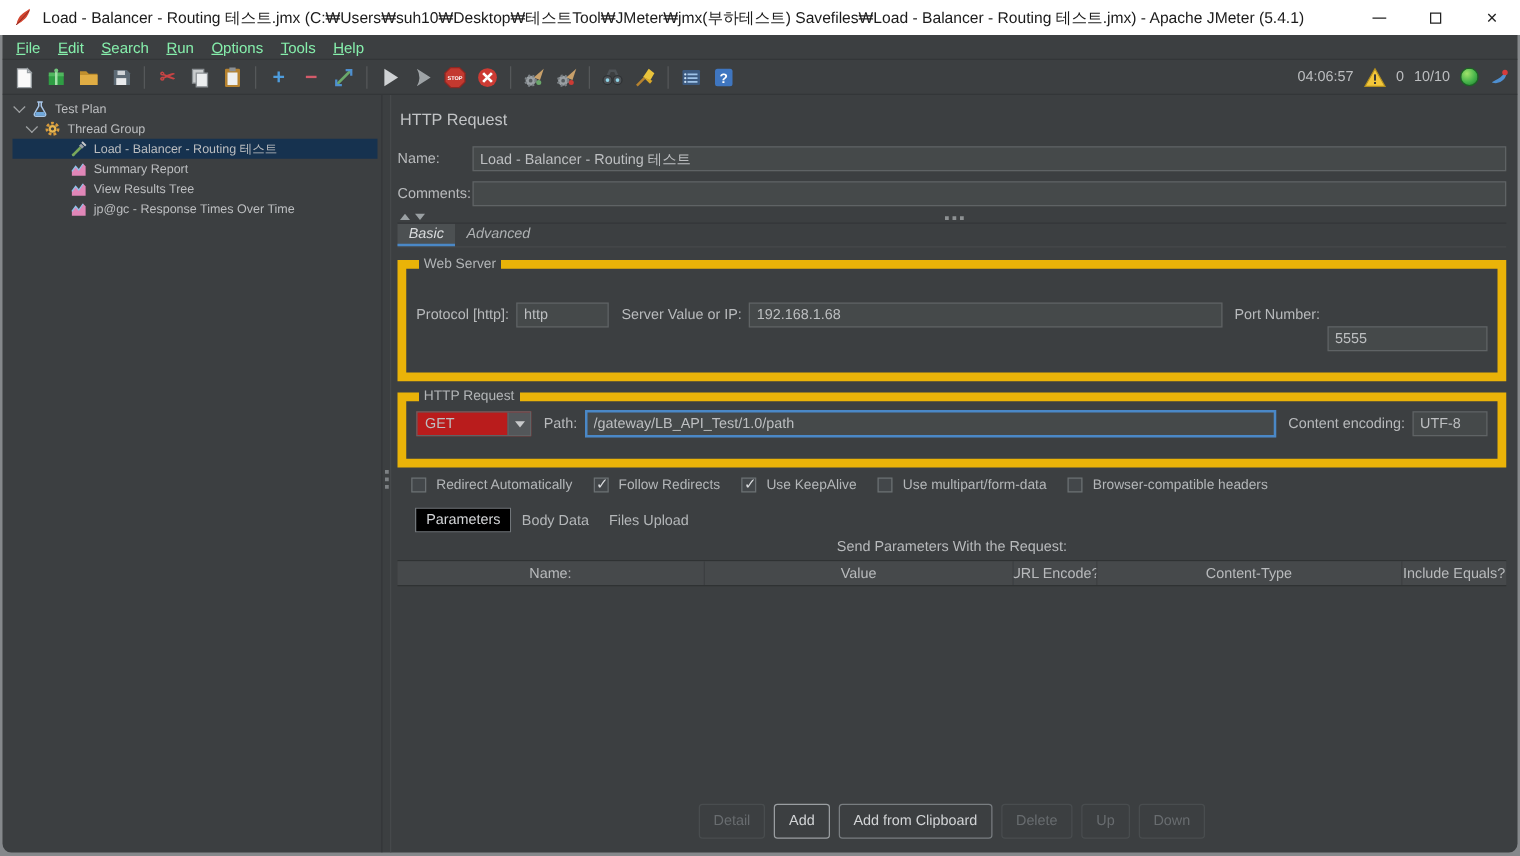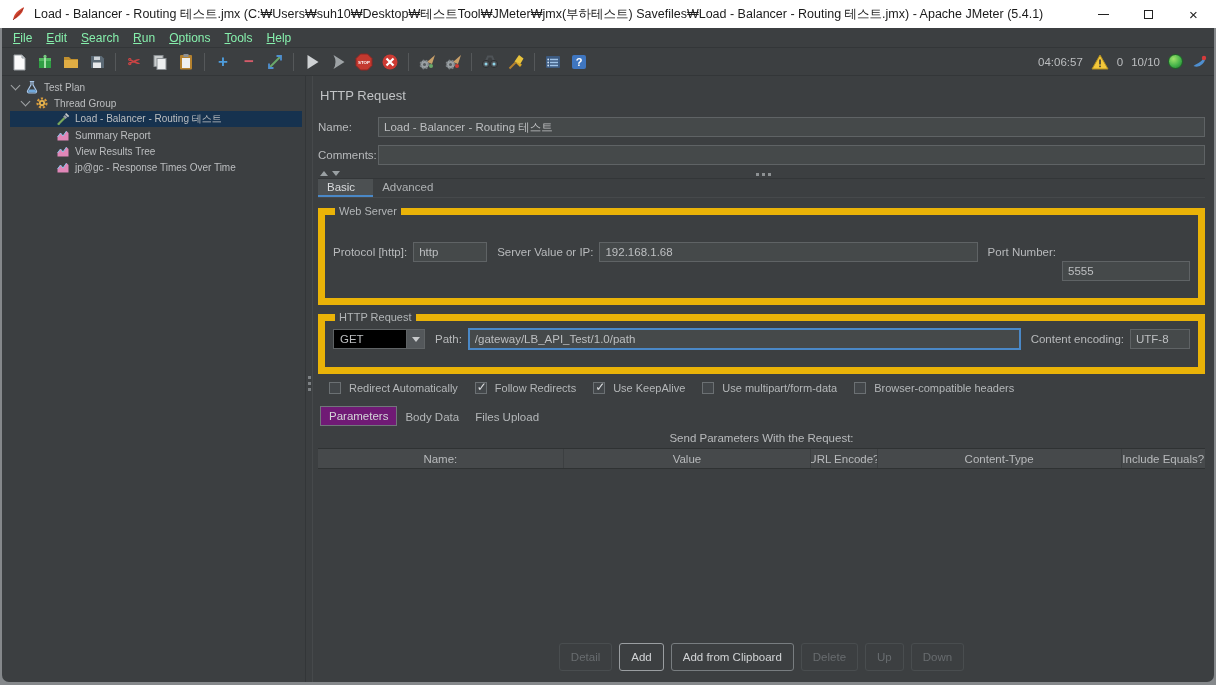--- a/index.html
+++ b/index.html
@@ -73,50 +73,50 @@
   .h-arrows { position:absolute; left:2px; top:1px; display:flex; gap:4px; }
   .tri-up { width:0; height:0; border-left:4px solid transparent; border-right:4px solid transparent;
             border-bottom:5px solid #9aa0a3; }
   .tri-down { width:0; height:0; border-left:4px solid transparent; border-right:4px solid transparent;
               border-top:5px solid #9aa0a3; }
   .h-grip { position:absolute; left:50%; top:3px; width:3px; height:3px; background:#8d9193;
             box-shadow:6px 0 0 #8d9193, -6px 0 0 #8d9193; }
 
   
   .tabs { height:19px; display:flex; border-bottom:1px solid #46494b; flex:0 0 auto; }
-  .tab { font-size:11.5px; color:#aeb1b3; padding:2px 18px 0 9px; }
+  .tab { font-size:11.5px; color:#aeb1b3; padding:2px 9px 0 9px;font-style:italic; }
   .tab.selected { background:#4c5052; color:#dadcde; border-bottom:2px solid #4a88c7; }
 
   
   fieldset { border:7px solid #eab308; margin-top:7px; padding:5px 8px 17px 8px; }
   fieldset legend { font-size:11px; color:#b2b5b7; padding:0 4px; margin-left:2px; }
   .fs-row { display:flex; align-items:center; gap:6px; }
   .fs-lbl { color:#b8babc; font-size:11.5px; white-space:nowrap; }
   .w-protocol { width:74px; } .w-port { width:128px;margin-top:39px; } .w-enc { width:60px; }
   .path-input { border:2px solid #4a88c7; height:22px; }
 
   
-  .combo { width:92px; height:20px; background:#000000; border:1px solid #5f6365; display:flex; flex:0 0 auto; }
+  .combo { width:92px; height:20px; background:#b91c1c; border:1px solid #5f6365; display:flex; flex:0 0 auto; }
   .combo-text { flex:1; color:#bdbfc1; font-size:11.5px; padding:3px 0 0 6px; }
   .combo-btn { width:18px; background:#53575a; border-left:1px solid #5f6365;
                display:flex; align-items:center; justify-content:center; }
   .combo-arrow { width:0; height:0; border-left:4px solid transparent; border-right:4px solid transparent;
                  border-top:5px solid #c8cacc; }
 
   
   .cb-row { display:flex; align-items:center; gap:17px; margin:8px 0 2px 11px; }
   .cb-item { display:flex; align-items:center; gap:8px; color:#b4b7b9; font-size:11px; }
   .cb { width:12px; height:12px; background:#43474a; border:1px solid #6b7073; position:relative; flex:0 0 auto; }
   .cb[data-checked="true"]::after { content:"✓"; position:absolute; left:1px; top:-3px;
                                     color:#dadcde; font-size:12px; }
 
   
   .param-tabs { display:flex; align-items:flex-end; margin:9px 0 0 2px; height:21px; flex:0 0 auto; }
   .ptab { font-size:11.5px; color:#b4b7b9; padding:3px 8px; }
-  .ptab.selected { border:1px solid #71767a; background:#701a75; color:#d4d6d8; }
+  .ptab.selected { border:1px solid #71767a; background:#000000; color:#d4d6d8;margin-left:12px; }
 
   .table-caption { text-align:center; color:#b8babc; font-size:11.5px; margin-top:6px; }
 
   
   .param-table { margin-top:4px; border-top:1px solid #2f3233; border-bottom:1px solid #2f3233; }
   .pt-header { display:flex; height:19px; }
   .pt-cell { background:#46494b; border-right:1px solid #3c3f41; color:#b8babc; font-size:11.5px;
              display:flex; align-items:center; justify-content:center; overflow:hidden; white-space:nowrap; }
   .pt-cell:last-child { border-right:none; }
   .c0 { width:27.7%; } .c1 { width:27.9%; } .c2 { width:7.5%; } .c3 { width:27.5%; } .c4 { width:9.4%; }

